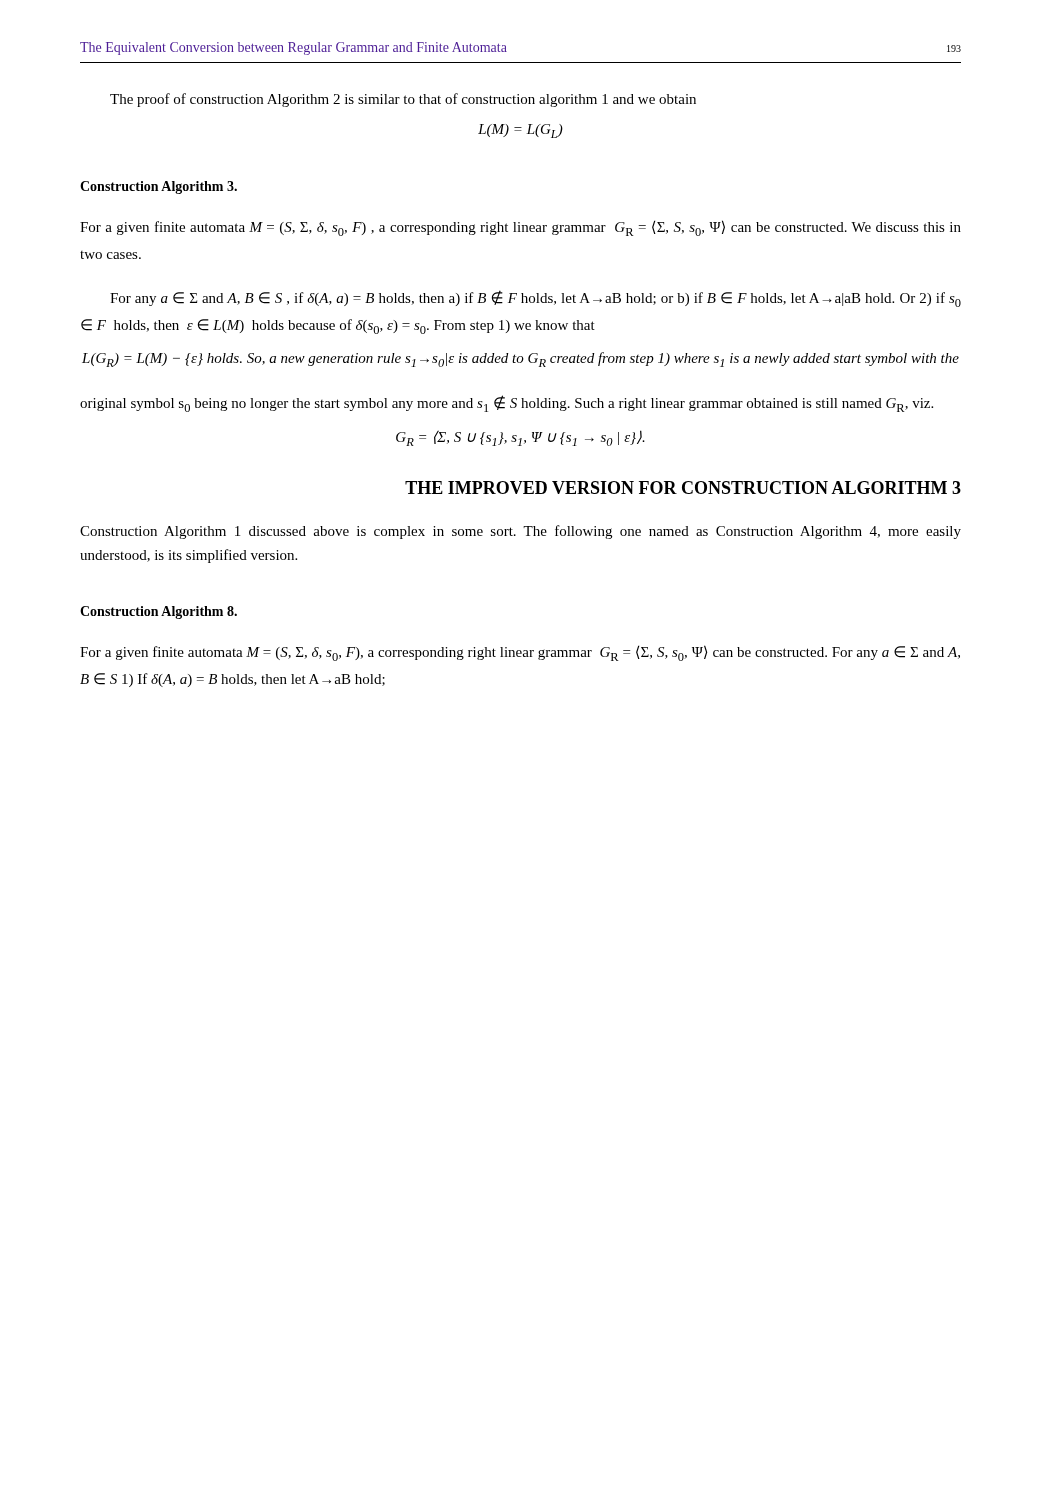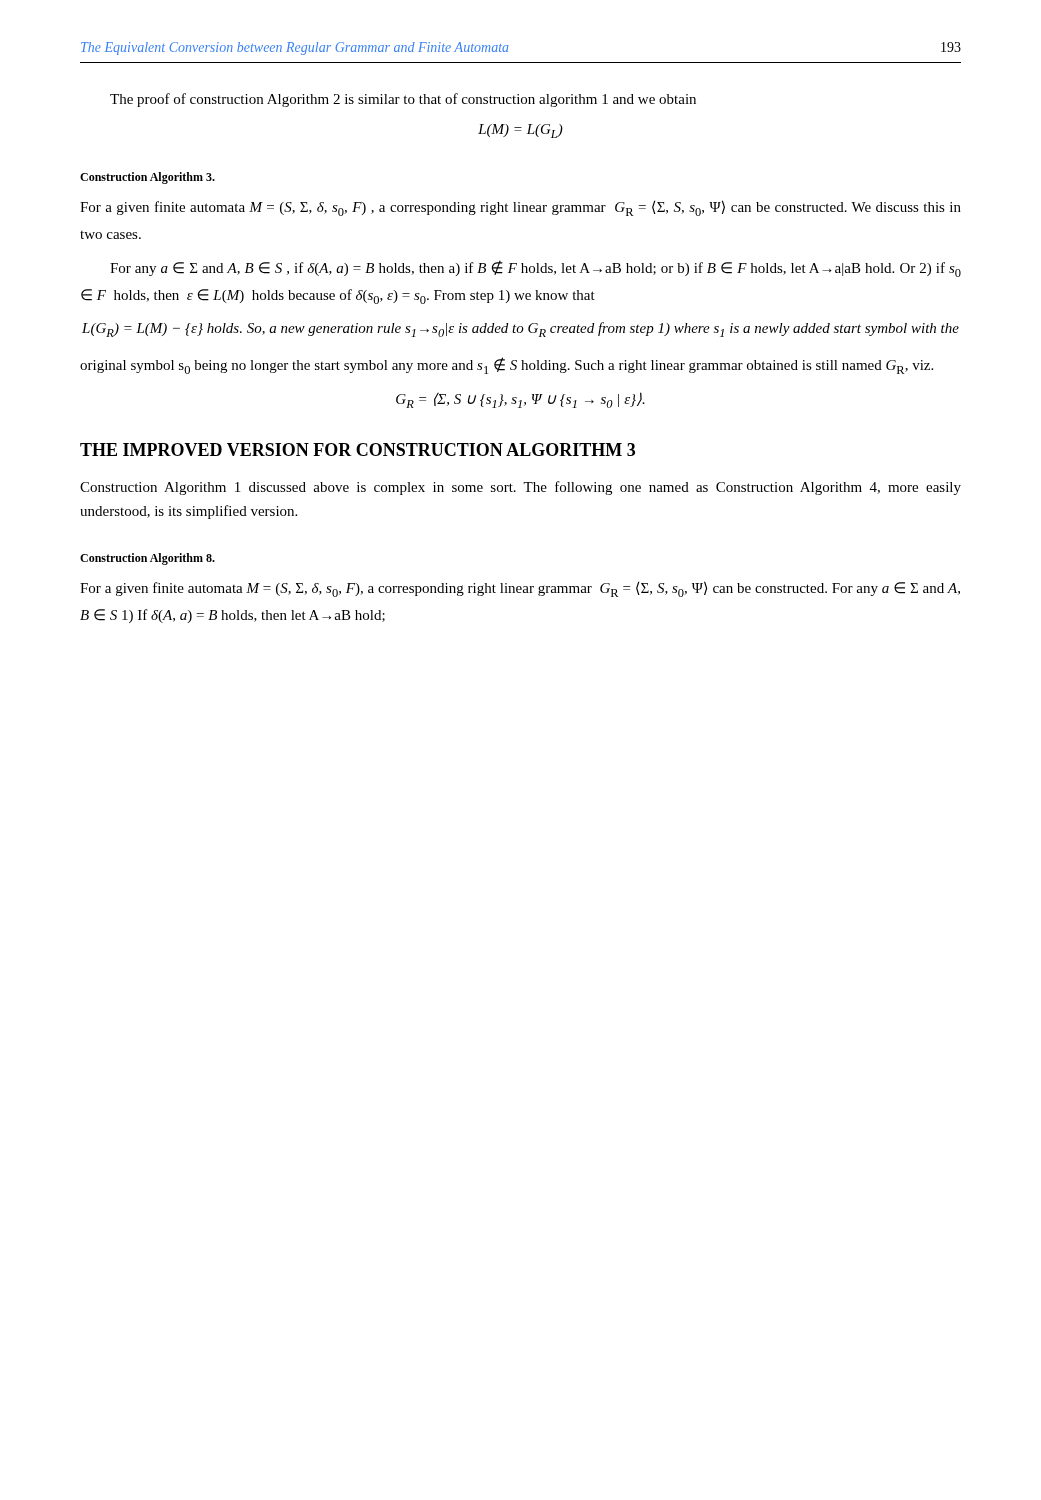--- a/index.html
+++ b/index.html
@@ -29,50 +29,50 @@
       display: flex;
       justify-content: space-between;
       align-items: center;
       border-bottom: 1px solid #000;
       padding-bottom: 6px;
       margin-bottom: 24px;
     }
 
     .header-title {
       font-size: 14px;
-      font-style: italic;
-      color: #3b82f6;
+      color: #4c1d95;
     }
 
     .header-page {
-      font-size: 14px;
+      font-size: 10px;
       color: #000;
     }
 
     .body-text {
       font-size: 15px;
       line-height: 1.6;
       text-align: justify;
       margin-bottom: 10px;
+      margin-top: 20px;
     }
 
     .indent {
       text-indent: 2em;
     }
 
     .section-heading {
-      font-size: 12px;
+      font-size: 14px;
       font-weight: normal;
-      margin: 28px 0 10px 0;
+      margin: 37px 0 10px 0;
     }
 
     .big-heading {
       font-size: 18px;
       font-weight: bold;
-      text-align: left;
+      text-align: right;
       margin: 28px 0 14px 0;
       text-transform: uppercase;
     }
 
     .list-item {
       margin: 8px 0 8px 40px;
       font-size: 15px;
       line-height: 1.6;
       text-align: justify;
     }

